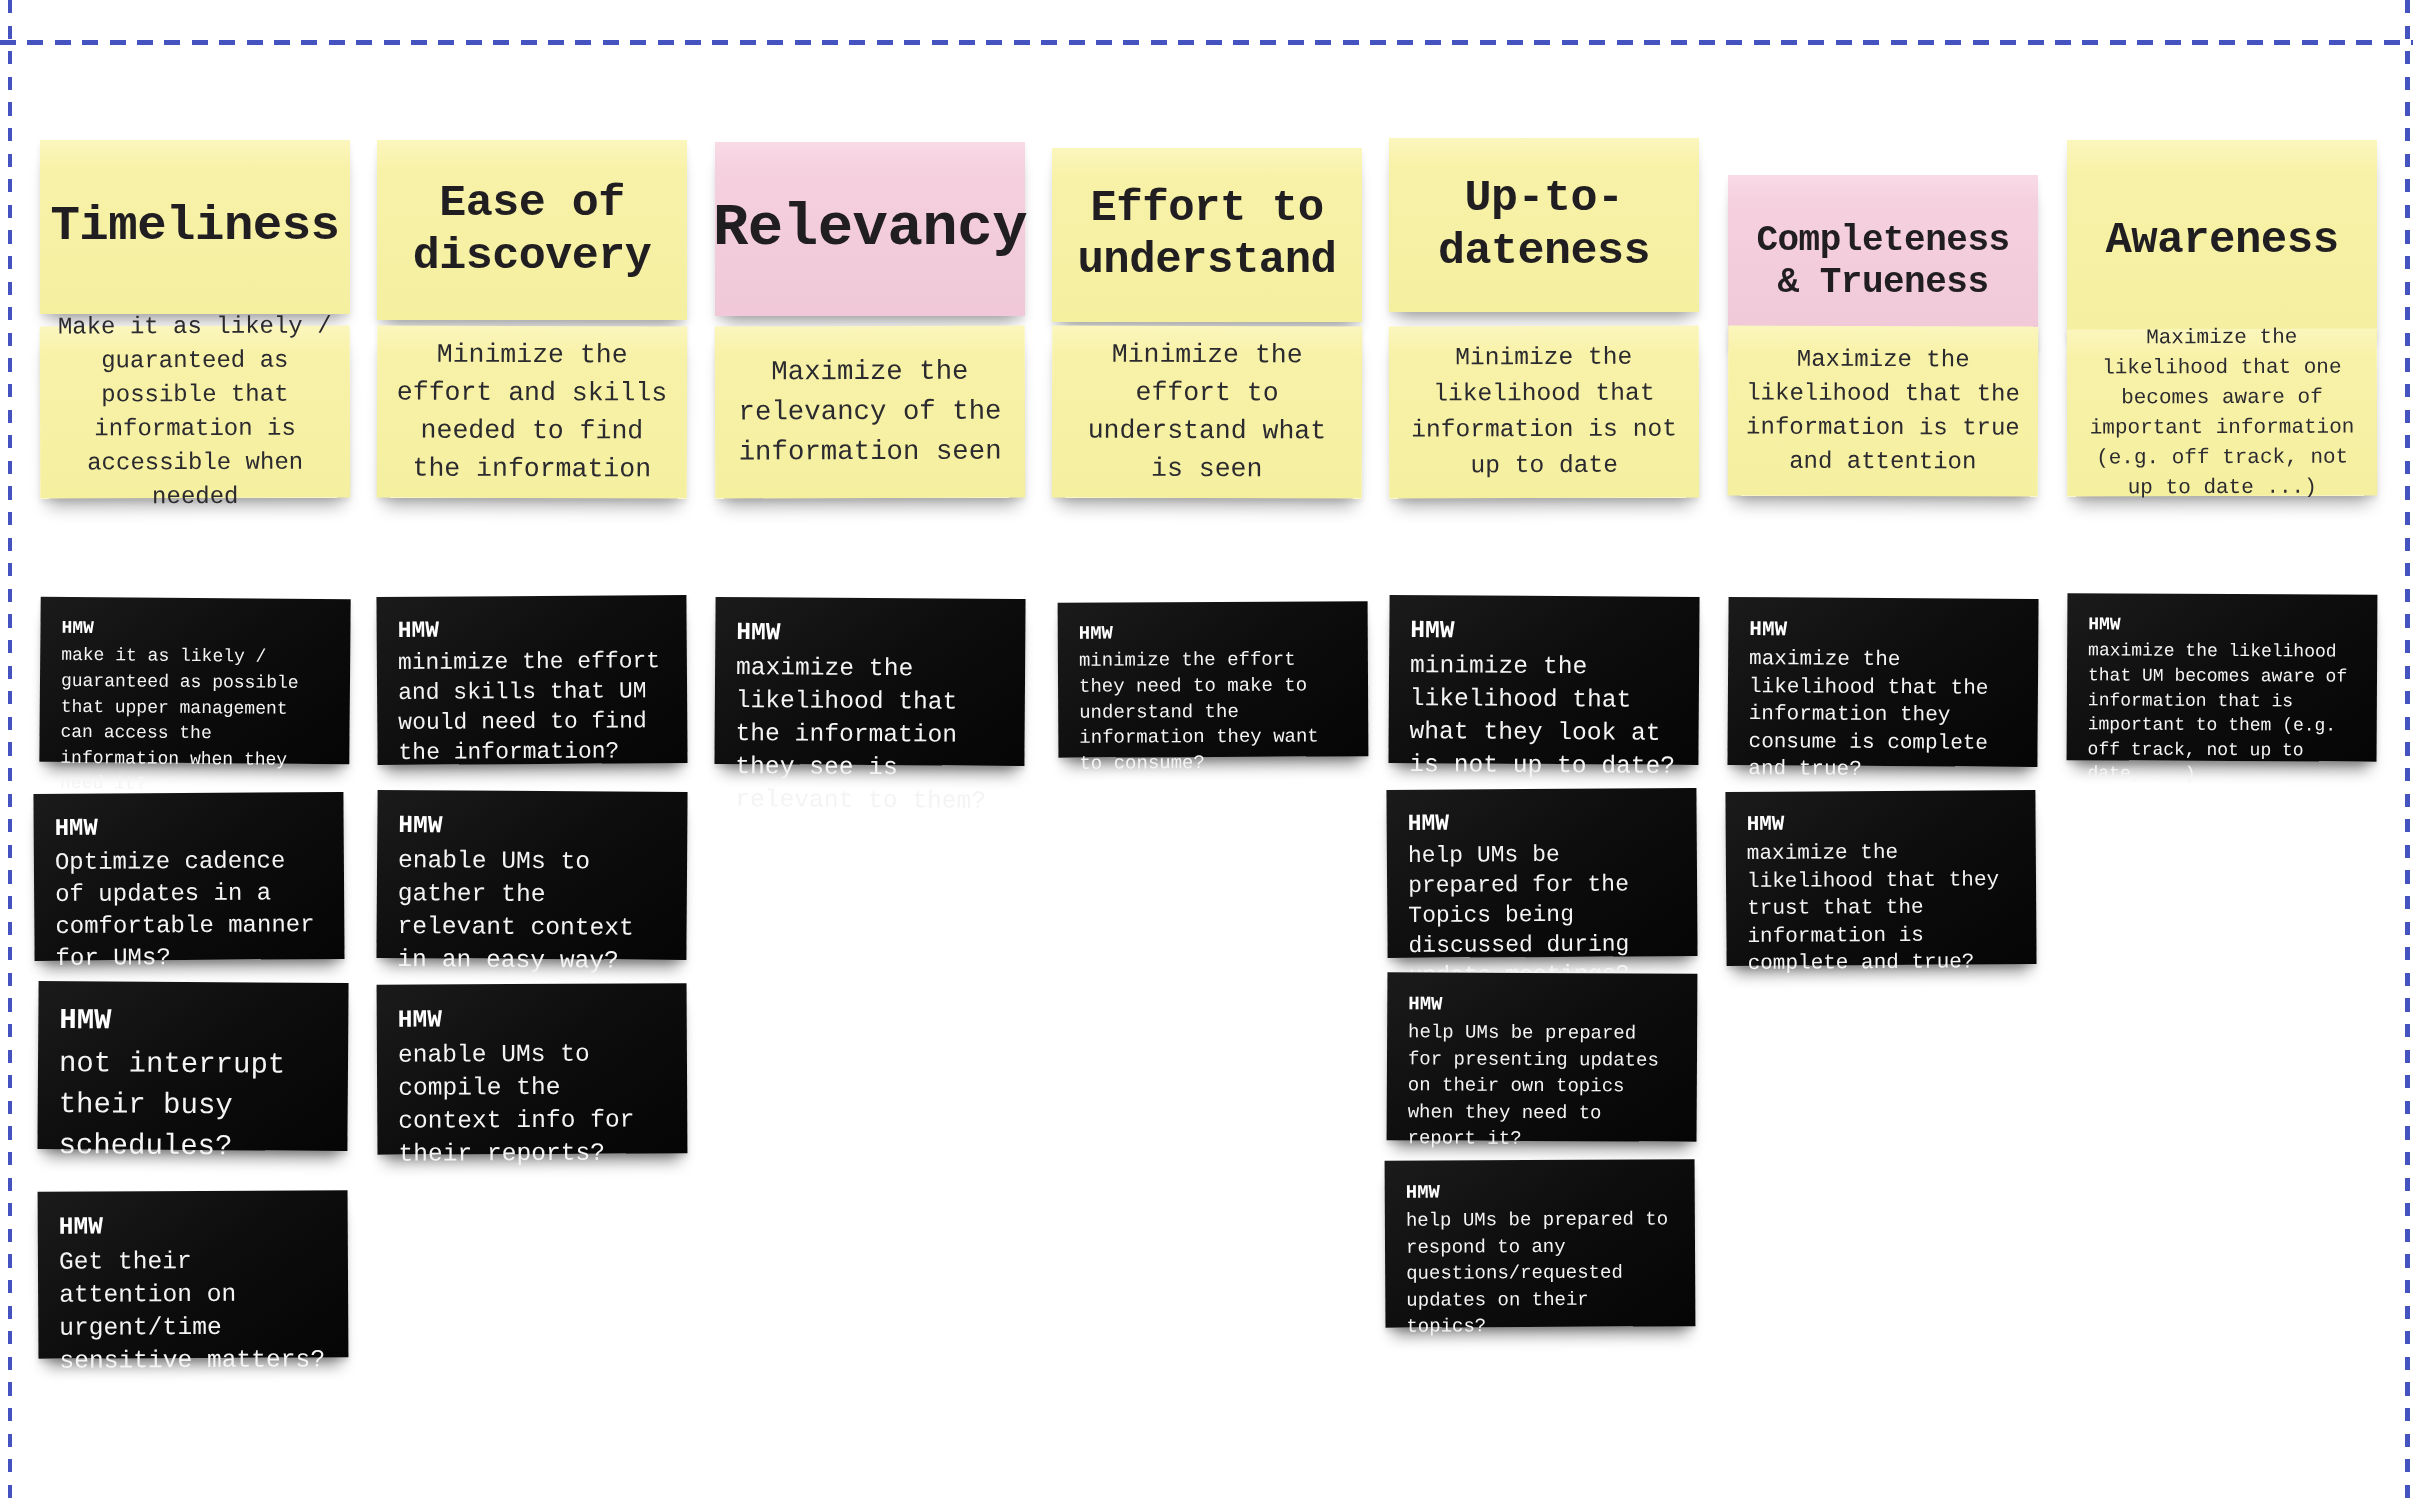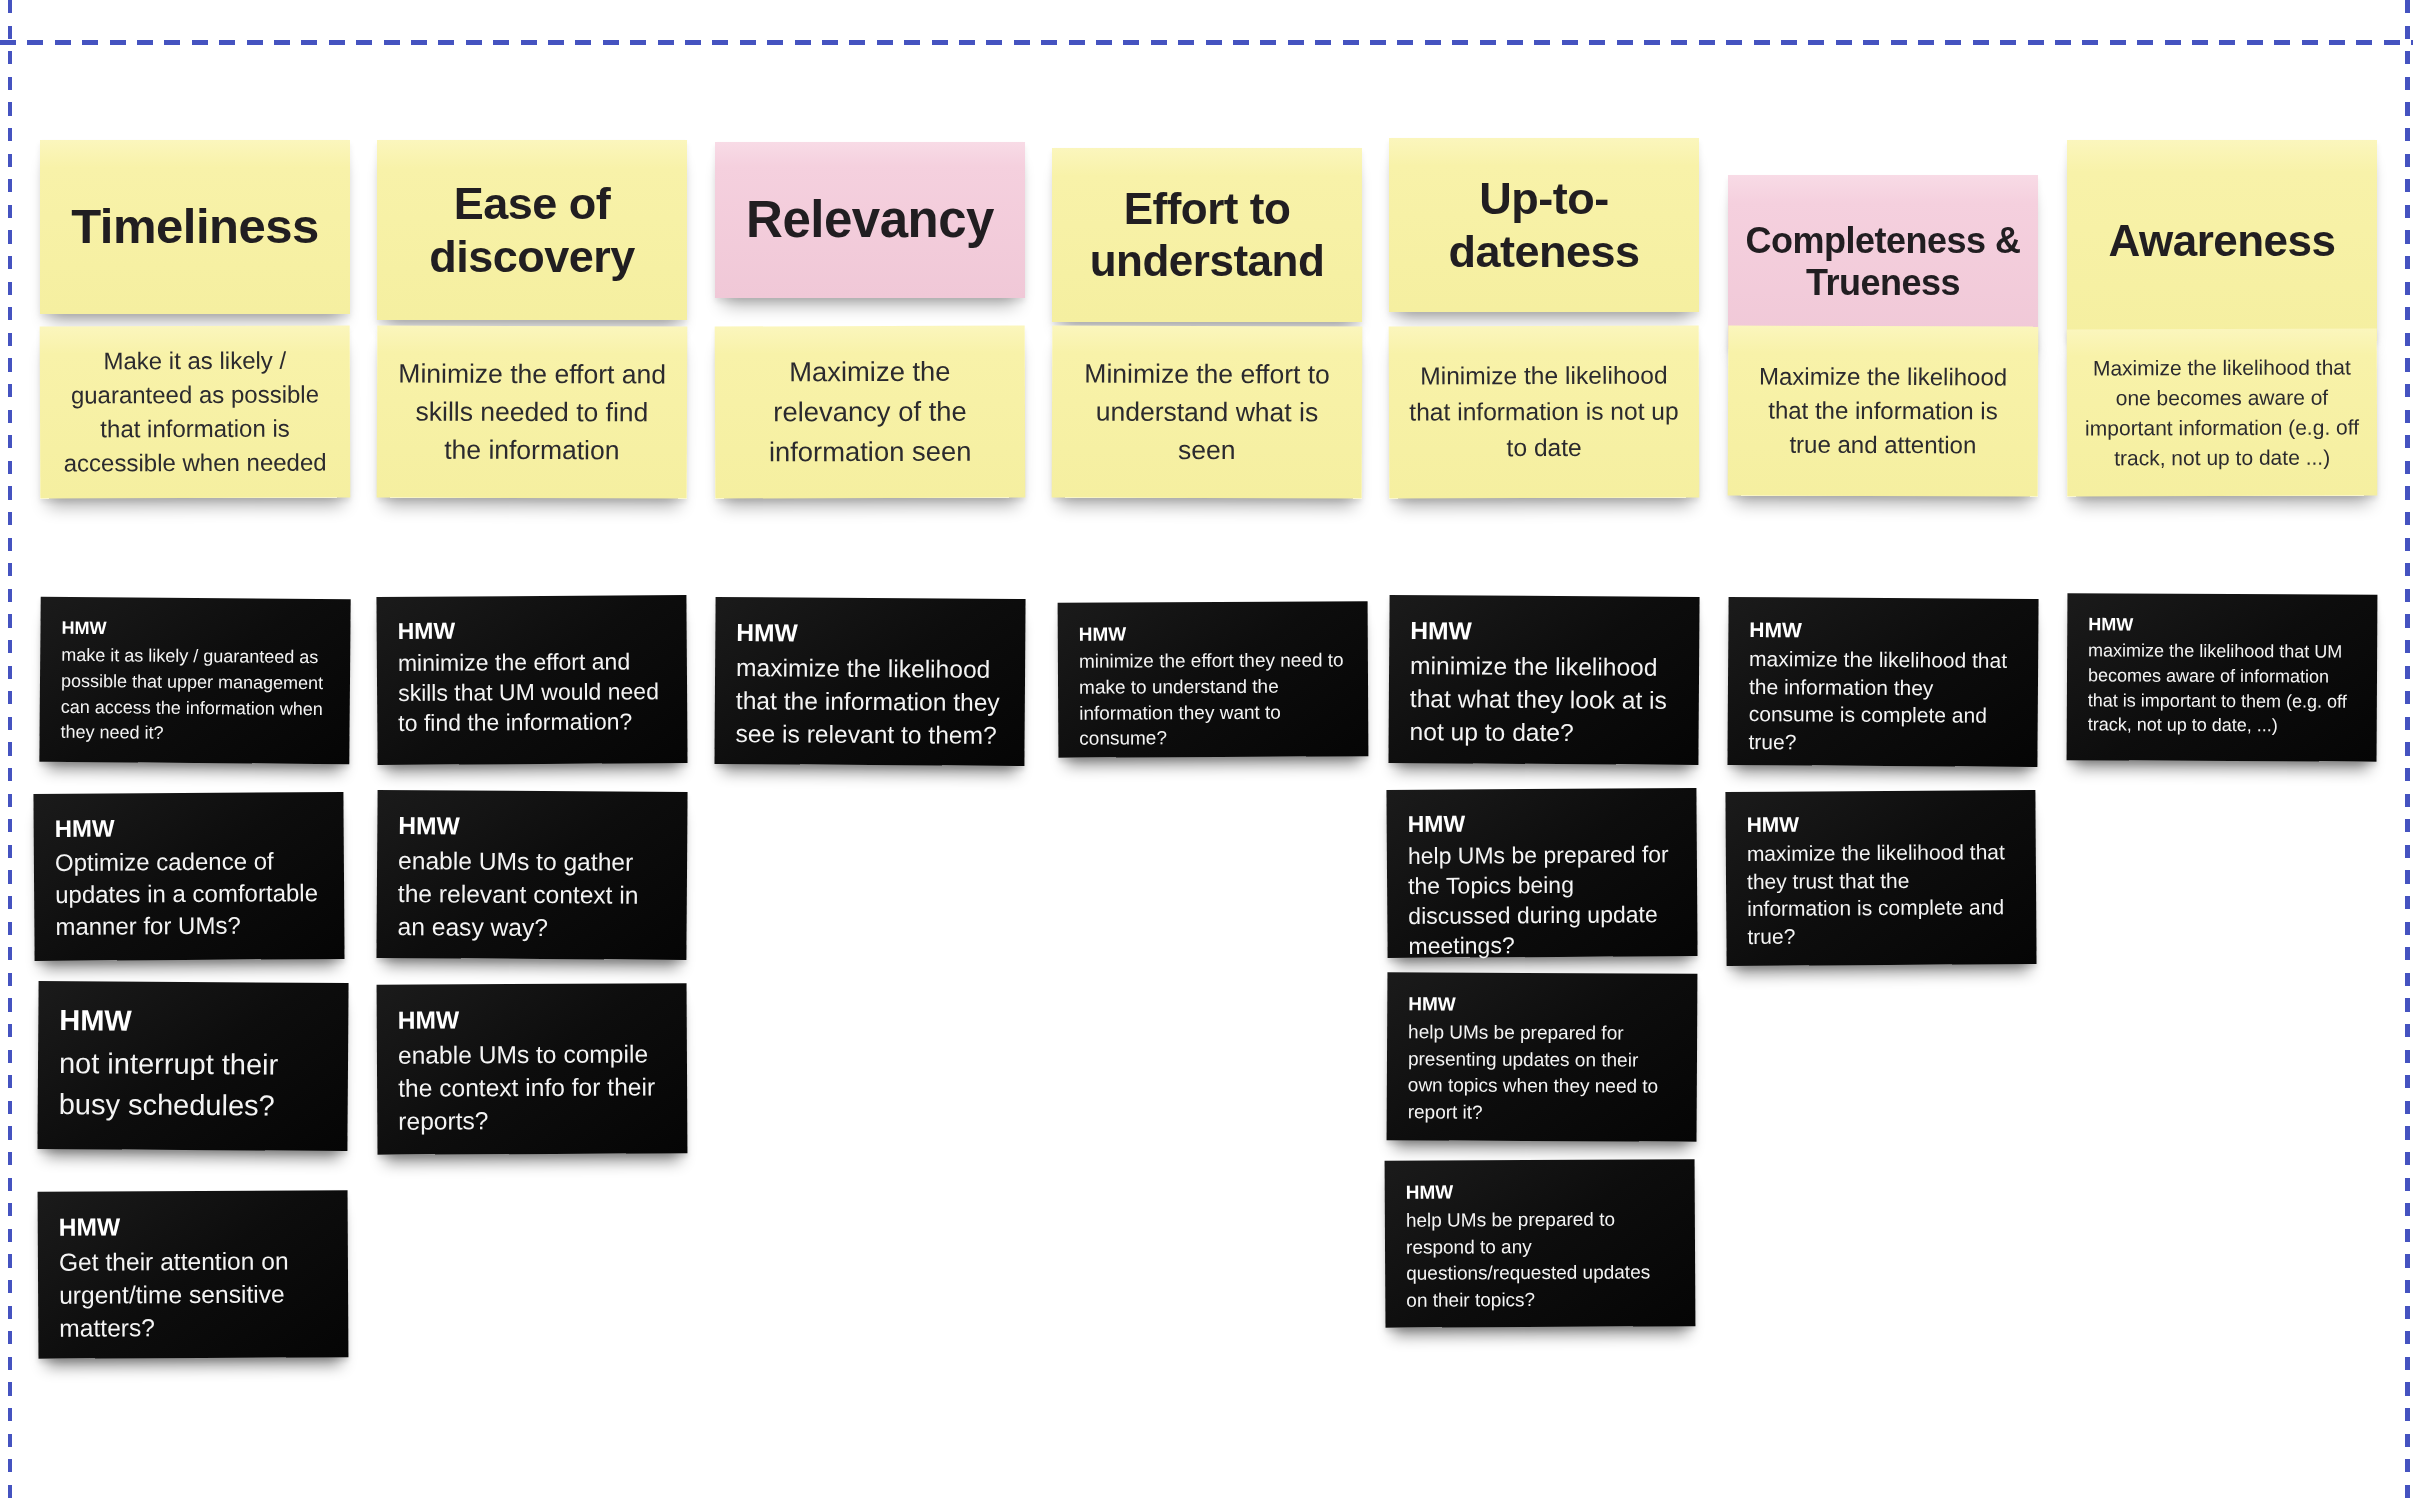--- a/index.html
+++ b/index.html
@@ -1,18 +1,18 @@
 <!DOCTYPE html>
 <html style="font-size:15px"><head>
 <meta charset="utf-8">
 <style>
   html,body{margin:0;padding:0;background:#ffffff;}
   .board{
     position:relative;width:2413px;height:1505px;background:#ffffff;overflow:hidden;
-    font-family:Liberation Sans, sans-serif;
+    font-family:Liberation Mono, monospace;
   }
   .frame-line{position:absolute;pointer-events:none;}
   .frame-top{left:0;top:40px;width:2413px;height:4.7px;
     background:repeating-linear-gradient(90deg,#4553c0 0 16px,transparent 16px 27.4px);}
   .frame-left{left:7.6px;top:0;width:4.7px;height:1505px;
     background:repeating-linear-gradient(180deg,#4553c0 0 13.2px,transparent 13.2px 25.6px);}
   .frame-right{left:2405px;top:0;width:4.7px;height:1505px;
     background:repeating-linear-gradient(180deg,#4553c0 0 13.2px,transparent 13.2px 25.6px);}
 
   .note{
@@ -86,21 +86,21 @@
   </div>
   <div class="note hmw" style="left:377px;top:791px;height:168px;font-size:24.6px;line-height:33px;--r:0.4deg">
     <div class="hmw-t">HMW</div>
     <div class="hmw-b">enable UMs to gather the relevant context in an easy way?</div>
   </div>
   <div class="note hmw" style="left:377px;top:984px;height:170px;font-size:24.6px;line-height:33px;--r:-0.3deg">
     <div class="hmw-t">HMW</div>
     <div class="hmw-b">enable UMs to compile the context info for their reports?</div>
   </div>
 
-  <div class="note pink header" style="left:715px;top:142px;height:156px;font-size:51px;">
+  <div class="note pink header" style="left:715px;top:142px;height:174px;font-size:59px;">
     <span>Relevancy</span>
   </div>
   <div class="note yellow desc" style="left:715px;top:326px;height:172px;font-size:27.4px;line-height:40px;--r:-0.2deg">
     <span>Maximize the relevancy of the information seen</span>
   </div>
   <div class="note hmw" style="left:715px;top:598px;height:167px;font-size:24.6px;line-height:33px;--r:0.4deg">
     <div class="hmw-t">HMW</div>
     <div class="hmw-b">maximize the likelihood that the information they see is relevant to them?</div>
   </div>
 

